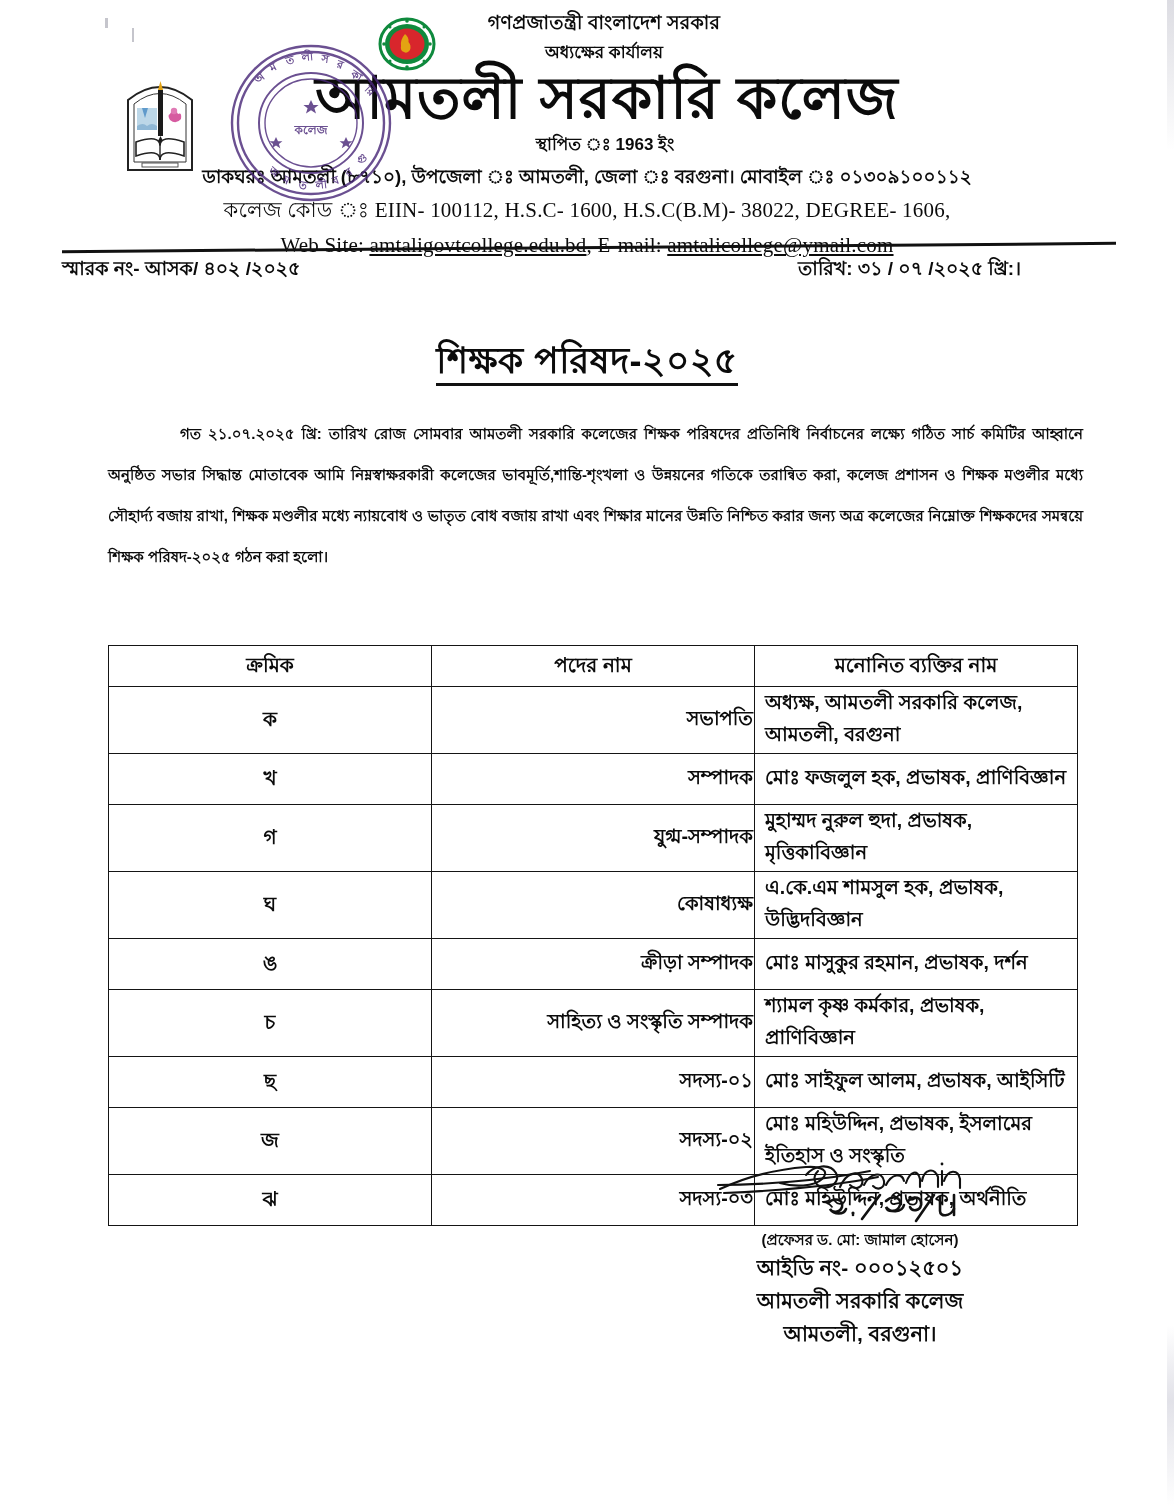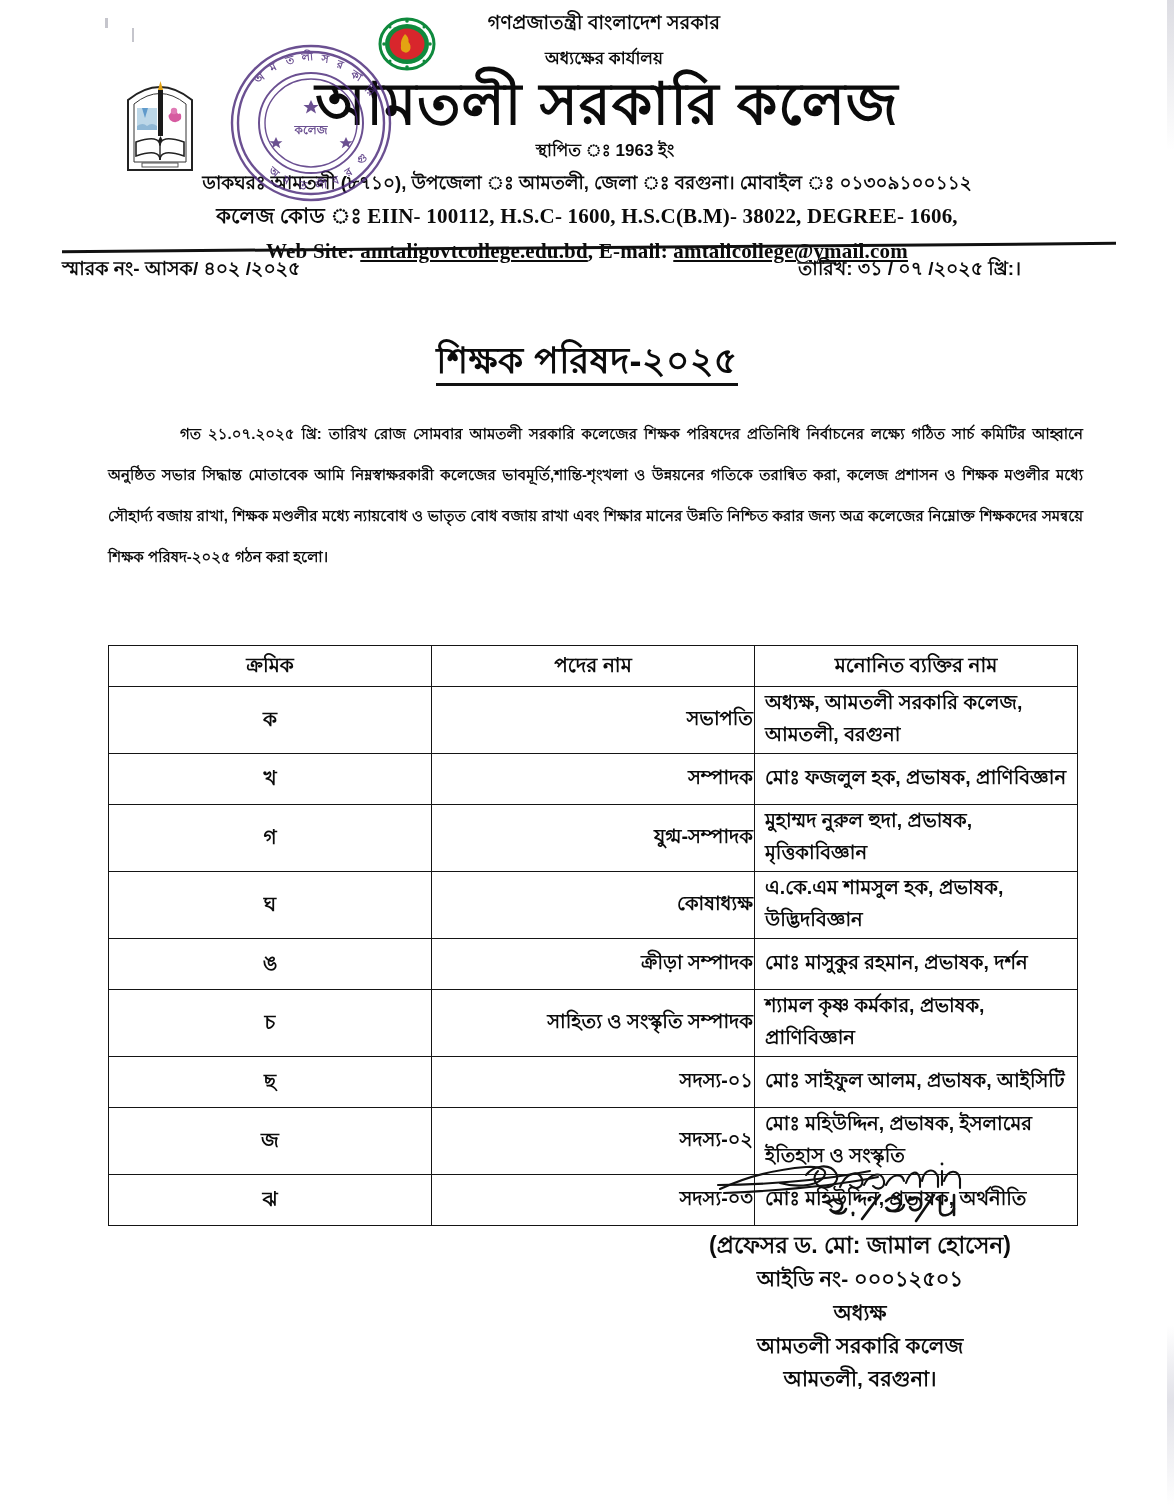--- a/index.html
+++ b/index.html
@@ -50,21 +50,21 @@
     font-weight: bold;
     letter-spacing: .2px;
     line-height: 1.35;
     margin-left: 34px;
   }
   .office-line {
     font-size: 17px;
     font-weight: bold;
     line-height: 1.35;
     margin-left: 34px;
-    margin-top: 12px;
+    margin-top: 6px;
   }
   .college-name {
     font-size: 58px;
     font-weight: bold;
     letter-spacing: 1px;
     line-height: 1.08;
     margin-top: 2px;
     margin-left: 40px;
     white-space: nowrap;
   }
@@ -76,21 +76,21 @@
   }
   .addr-line {
     font-size: 18.5px;
     font-weight: bold;
     line-height: 1.5;
     margin-top: 4px;
   }
   .addr-line.latin {
     font-size: 21px;
     font-family: "Liberation Serif", "DejaVu Serif", serif;
-    font-weight: bold;
+    font-weight: normal;
     letter-spacing: .2px;
   }
   .addr-line .u { text-decoration: underline; }
 
   
   .emblem {
     position: absolute;
     left: 378px; top: 15px;
     width: 58px; height: 58px;
   }
@@ -215,21 +215,21 @@
     width: 440px;
     text-align: center;
   }
   .sign-svg {
     width: 300px;
     height: 78px;
     margin: 0 auto;
     display: block;
   }
   .sign-name {
-    font-size: 23px;
+    font-size: 15px;
     font-weight: bold;
     line-height: 1.45;
     margin-top: -4px;
   }
   .sign-line {
     font-size: 21px;
     font-weight: bold;
     line-height: 1.58;
   }
 </style>
@@ -418,18 +418,17 @@
         <path d="M152 64 L170 40"></path>
         <path d="M176 46 C182 40 192 42 190 50 C188 57 178 58 176 52 C180 58 192 58 194 50"></path>
         <path d="M198 46 C204 40 212 42 211 50 C210 56 202 57 200 52"></path>
         <path d="M206 66 L224 40"></path>
         <path d="M230 42 L230 56 C230 62 240 62 244 54"></path>
         <path d="M244 40 L244 60"></path>
       </g>
     </svg>
     <div class="sign-name">(প্রফেসর ড. মো: জামাল হোসেন)</div>
     <div class="sign-line">আইডি নং- ০০০১২৫০১</div>
-    <div class="sign-line">অধ্যক্ষ</div>
     <div class="sign-line">আমতলী সরকারি কলেজ</div>
     <div class="sign-line">আমতলী, বরগুনা।</div>
   </div>
 
 </div>
 
 </body></html>

